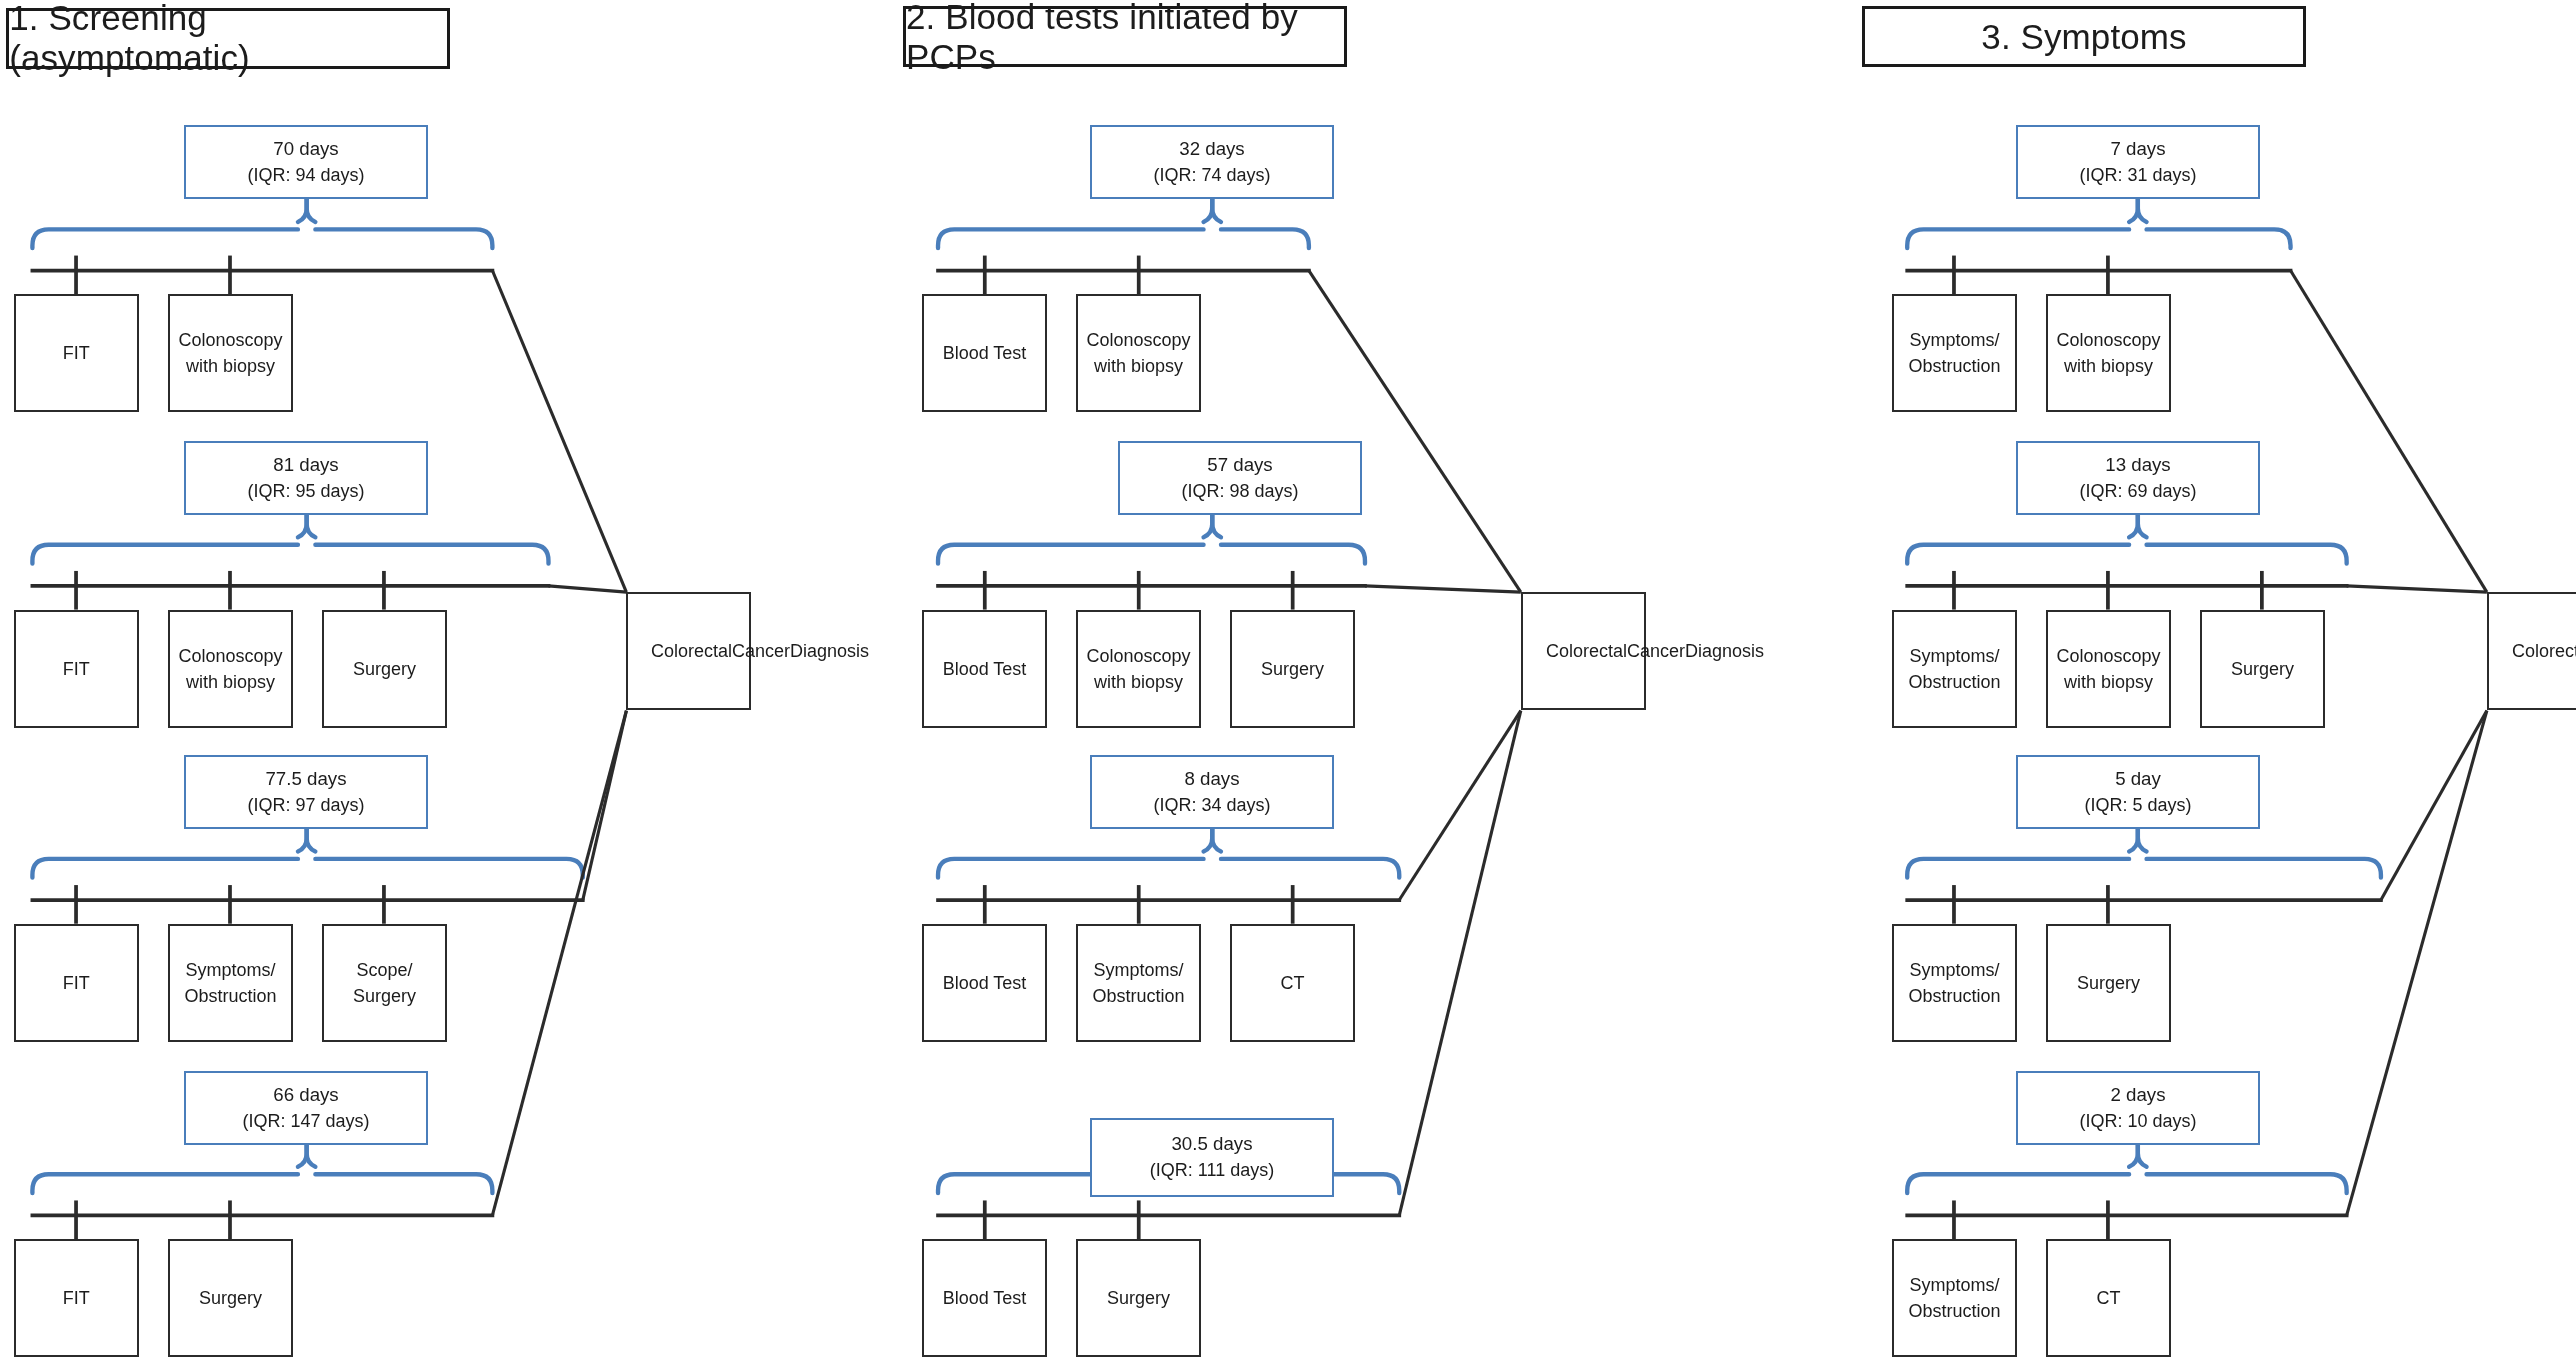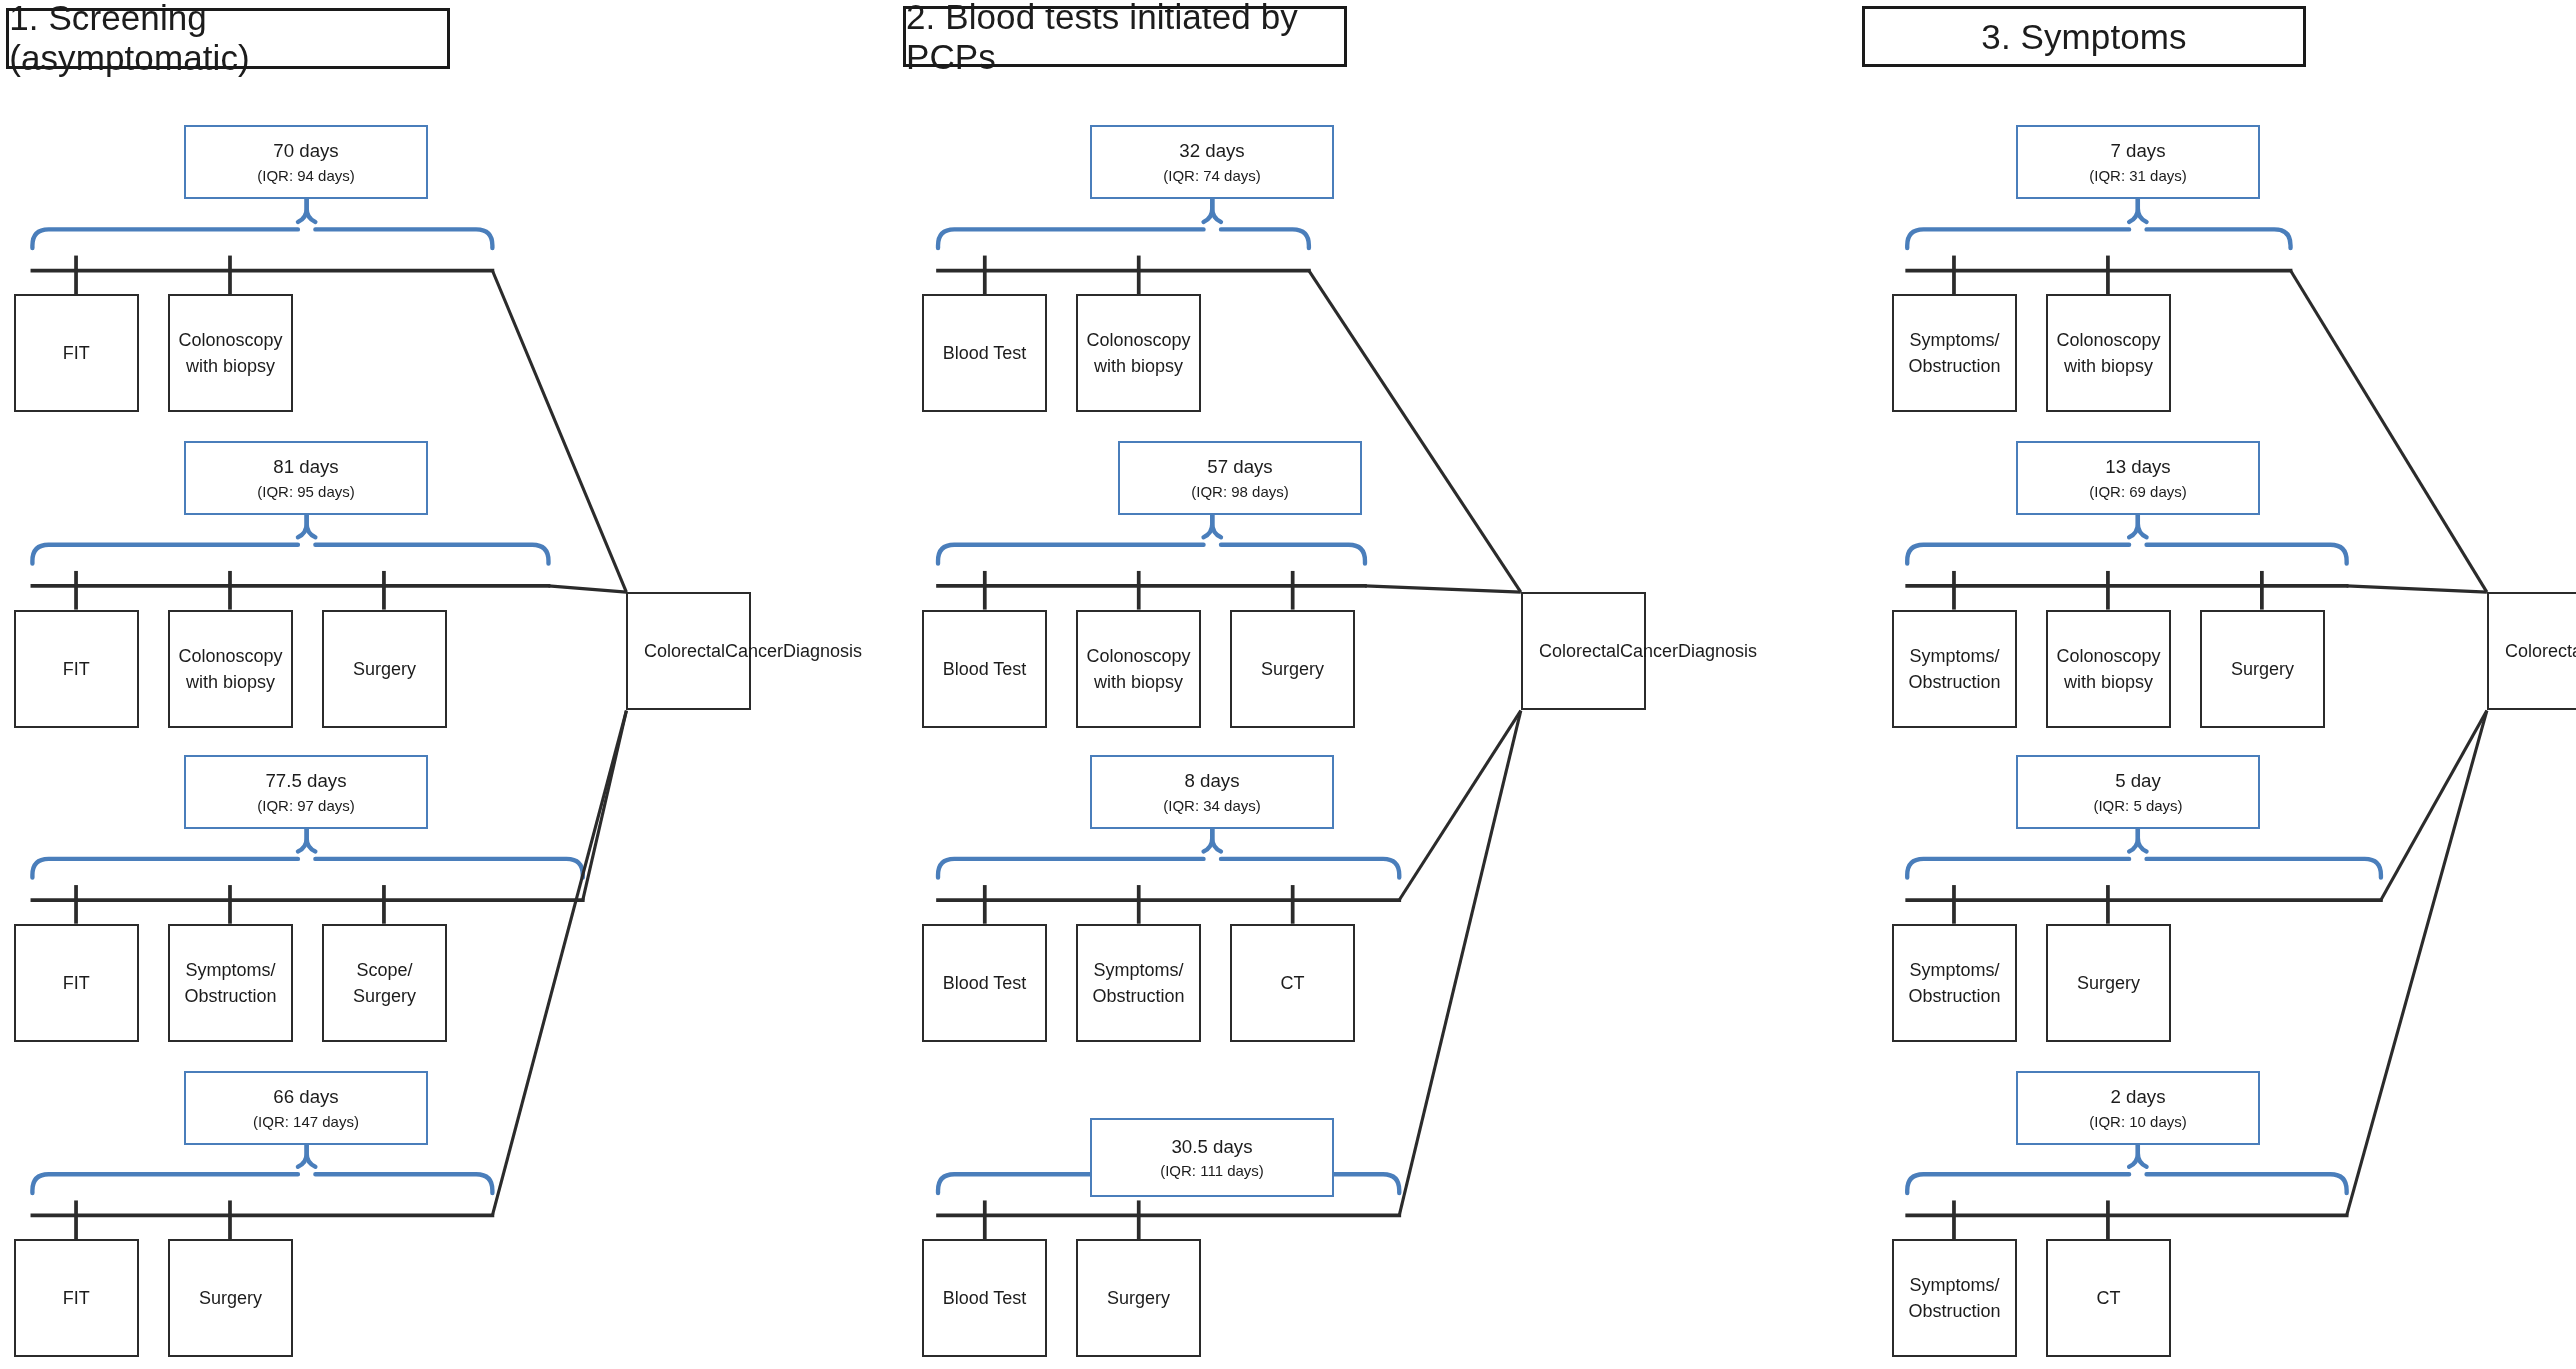--- a/index.html
+++ b/index.html
@@ -5,28 +5,28 @@
   html,body{margin:0;padding:0;background:#fff;}
   body{font-family:"Liberation Sans",sans-serif;}
   #stage{position:relative;width:2576px;height:1370px;background:#fff;overflow:hidden;border-radius:18px;}
   svg.layer{position:absolute;left:0;top:0;width:2576px;height:1370px;pointer-events:none;}
   .title-box{position:absolute;box-sizing:border-box;border:3.1px solid #1a1a1a;background:#fff;
              display:flex;align-items:center;justify-content:center;
              font-size:35px;color:#1c1c1c;letter-spacing:0.1px;}
   .dur-box{position:absolute;box-sizing:border-box;border:2.5px solid #4a7ebb;background:#fff;
            display:flex;flex-direction:column;align-items:center;justify-content:center;
            font-size:18.7px;line-height:1.42;color:#1c1c1c;text-align:center;}
-  .dur-box .l2{font-size:15px;}
+  .dur-box .l2{font-size:18px;}
   .step-box{position:absolute;box-sizing:border-box;border:2.5px solid #2b2b2b;background:#fff;
             display:flex;align-items:center;justify-content:center;
             font-size:18px;line-height:1.45;color:#1c1c1c;text-align:center;padding:0 3.7px;}
   .step-box span{display:block;}
   .diag-box{position:absolute;box-sizing:border-box;border:2.5px solid #2b2b2b;background:#fff;
             display:flex;align-items:center;font-size:18px;line-height:1.5;color:#1c1c1c;
-            text-align:left;padding-left:16px;}
+            text-align:left;padding-left:23px;}
 </style>
 </head>
 <body>
 
 <div id="stage">
   <svg class="layer" id="lines" viewBox="0 0 4133 2198" xmlns="http://www.w3.org/2000/svg">
       <path d="M 492 318
               L 492 334
               q 0 16 -14 22" fill="none" stroke="#4a7ebb" stroke-width="7" stroke-linecap="round" stroke-linejoin="round"></path>
       <path d="M 492 318

